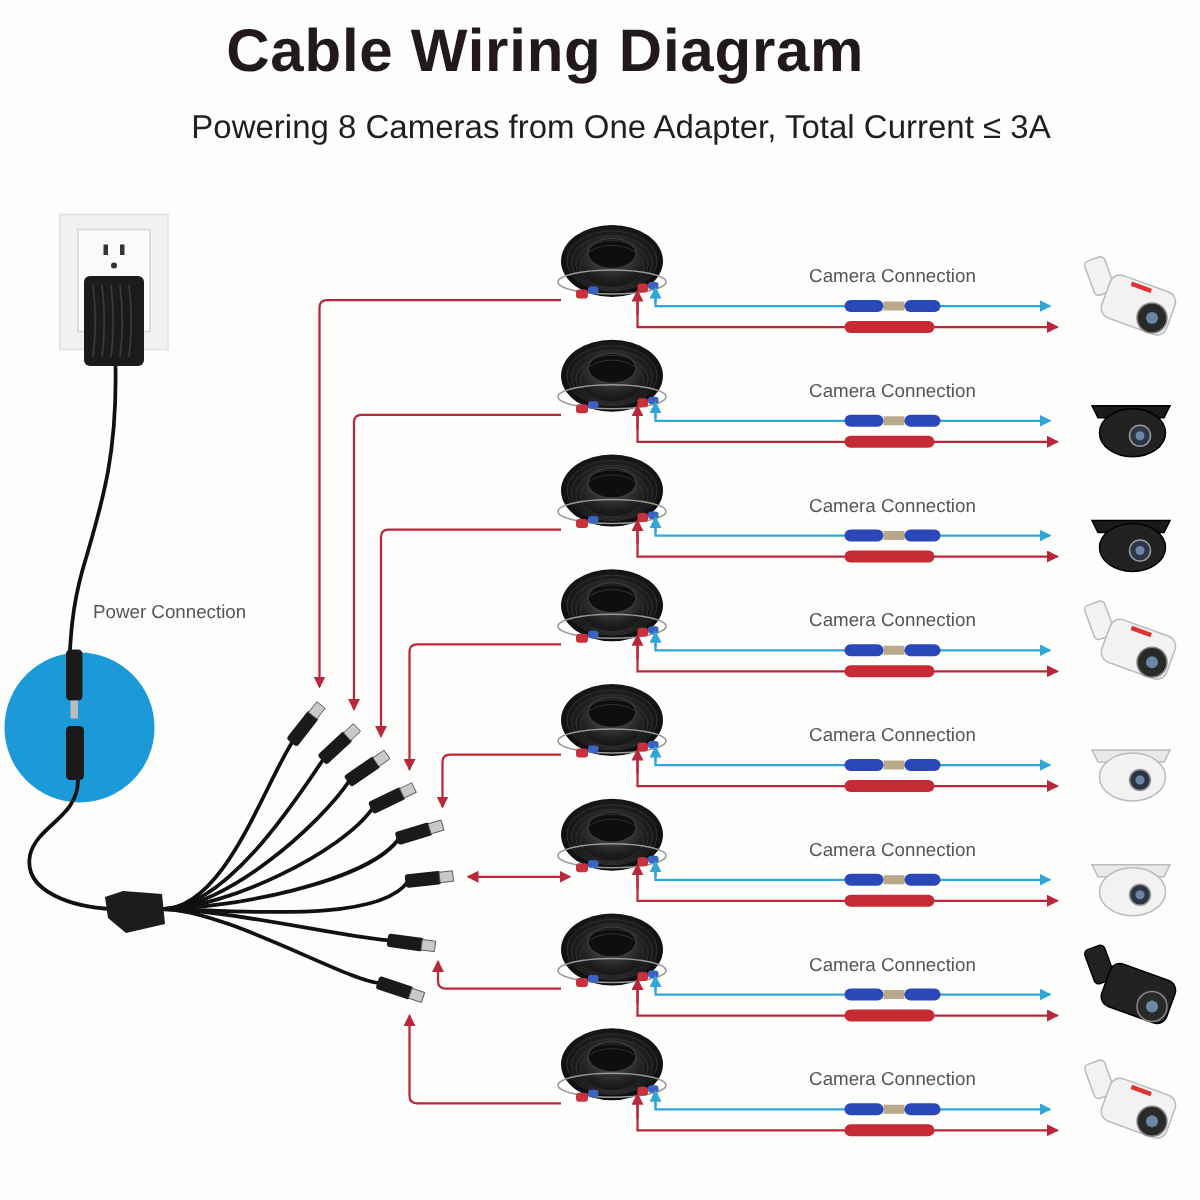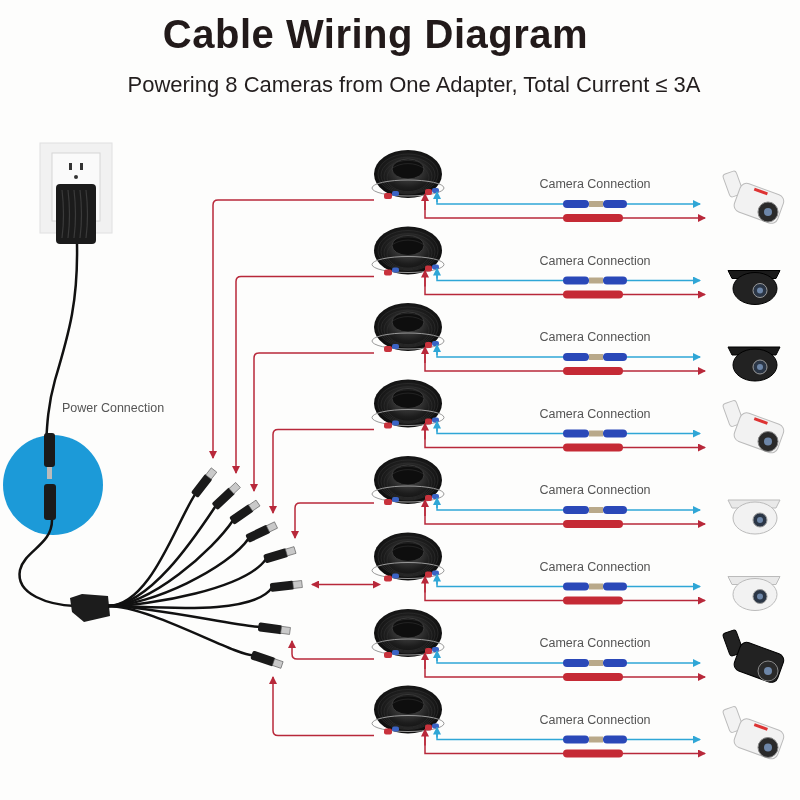--- a/index.html
+++ b/index.html
@@ -1,17 +1,17 @@
 <!DOCTYPE html>
 <html><head>
 <meta charset="utf-8">
 <style>
   html,body{margin:0;padding:0;background:#fdfdfc;}
   body{width:800px;height:800px;position:relative;overflow:hidden;font-family:"Liberation Sans",sans-serif;}
-  #title{position:absolute;top:12px;left:16px;width:719px;text-align:center;font-size:40px;font-weight:bold;color:#221a1a;letter-spacing:0.5px;}
+  #title{position:absolute;top:12px;left:4px;width:719px;text-align:center;font-size:40px;font-weight:bold;color:#221a1a;letter-spacing:0.5px;}
   #subtitle{position:absolute;top:72px;left:0;width:828px;text-align:center;font-size:22px;color:#231e1e;}
   svg{position:absolute;left:0;top:0;}
   .lbl{font-family:"Liberation Sans",sans-serif;font-size:12.5px;fill:#555;}
 </style>
 </head>
 <body>
 
 <div id="title">Cable Wiring Diagram</div>
 <div id="subtitle">Powering 8 Cameras from One Adapter, Total Current ≤ 3A</div>
 

